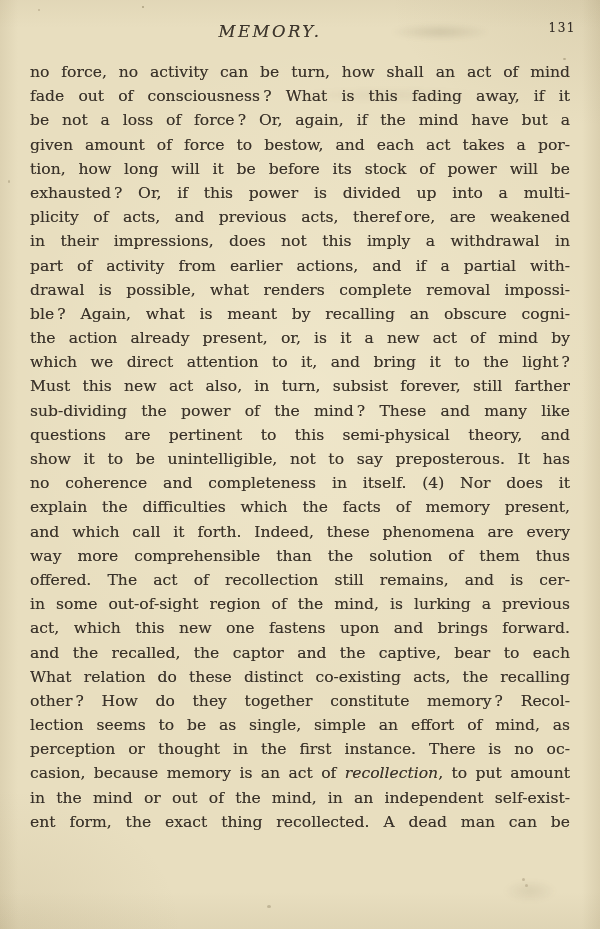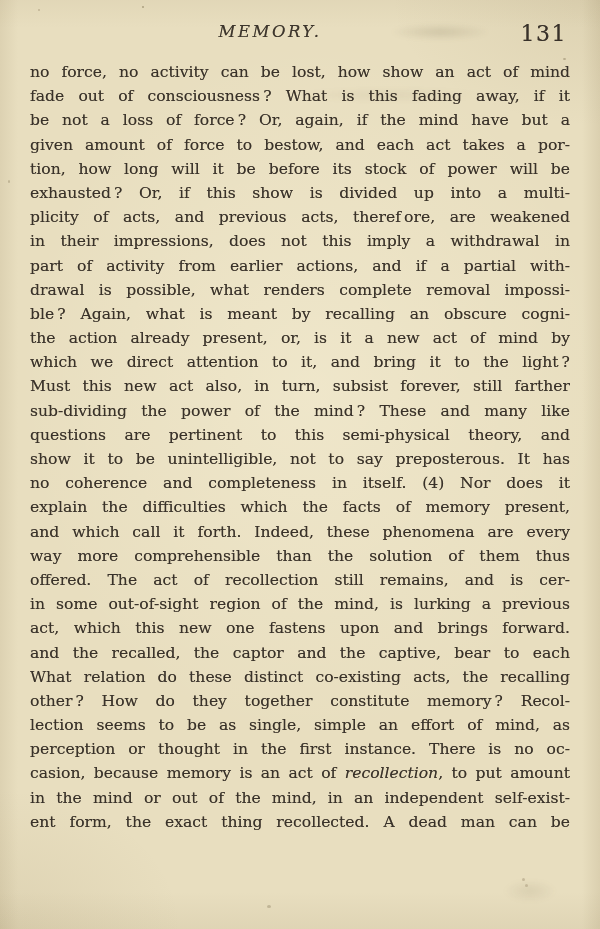--- a/index.html
+++ b/index.html
@@ -32,22 +32,22 @@
     font-style: italic;
     font-size: 16.5px;
     letter-spacing: 2.5px;
     color: #3d362d;
     text-shadow: 0 0 0.5px rgba(60,50,35,0.55);
   }
 
   .page-number {
     position: absolute;
     top: 21px;
-    right: 33px;
-    font-size: 22px;
+    right: 24px;
+    font-size: 12px;
     letter-spacing: 1.5px;
     color: #38312a;
     text-shadow: 0 0 0.5px rgba(60,50,35,0.55);
     margin-left: 19px;
   }
 
   .body-text {
     position: absolute;
     top: 60px;
     left: 30px;
@@ -111,26 +111,26 @@
   <div class="speck s4"></div>
   <div class="speck s5"></div>
   <div class="speck s6"></div>
   <div class="speck s7"></div>
 
   <div class="running-head">MEMORY.</div>
 
   <div class="page-number">131</div>
 
   <div class="body-text" id="body-lines">
-      <div class="text-line"><span>no force, no activity can be lost, how show an act of mind</span></div>
+      <div class="text-line"><span>no force, no activity can be turn, how shall an act of mind</span></div>
       <div class="text-line"><span>fade out of consciousness ?  What is this fading away, if it</span></div>
       <div class="text-line"><span>be not a loss of force ?  Or, again, if the mind have but a</span></div>
       <div class="text-line"><span>given amount of force to bestow, and each act takes a por-</span></div>
       <div class="text-line"><span>tion, how long will it be before its stock of power will be</span></div>
-      <div class="text-line"><span>exhausted ?  Or, if this show is divided up into a multi-</span></div>
+      <div class="text-line"><span>exhausted ?  Or, if this power is divided up into a multi-</span></div>
       <div class="text-line"><span>plicity of acts, and previous acts, theref ore, are weakened</span></div>
       <div class="text-line"><span>in their impressions, does not this imply a withdrawal in</span></div>
       <div class="text-line"><span>part of activity from earlier actions, and if a partial with-</span></div>
       <div class="text-line"><span>drawal is possible, what renders complete removal impossi-</span></div>
       <div class="text-line"><span>ble ?  Again, what is meant by recalling an obscure cogni-</span></div>
       <div class="text-line"><span>the action already present, or, is it a new act of mind by</span></div>
       <div class="text-line"><span>which we direct attention to it, and bring it to the light ?</span></div>
       <div class="text-line"><span>Must this new act also, in turn, subsist forever, still farther</span></div>
       <div class="text-line"><span>sub-dividing the power of the mind ?  These and many like</span></div>
       <div class="text-line"><span>questions are pertinent to this semi-physical theory, and</span></div>

